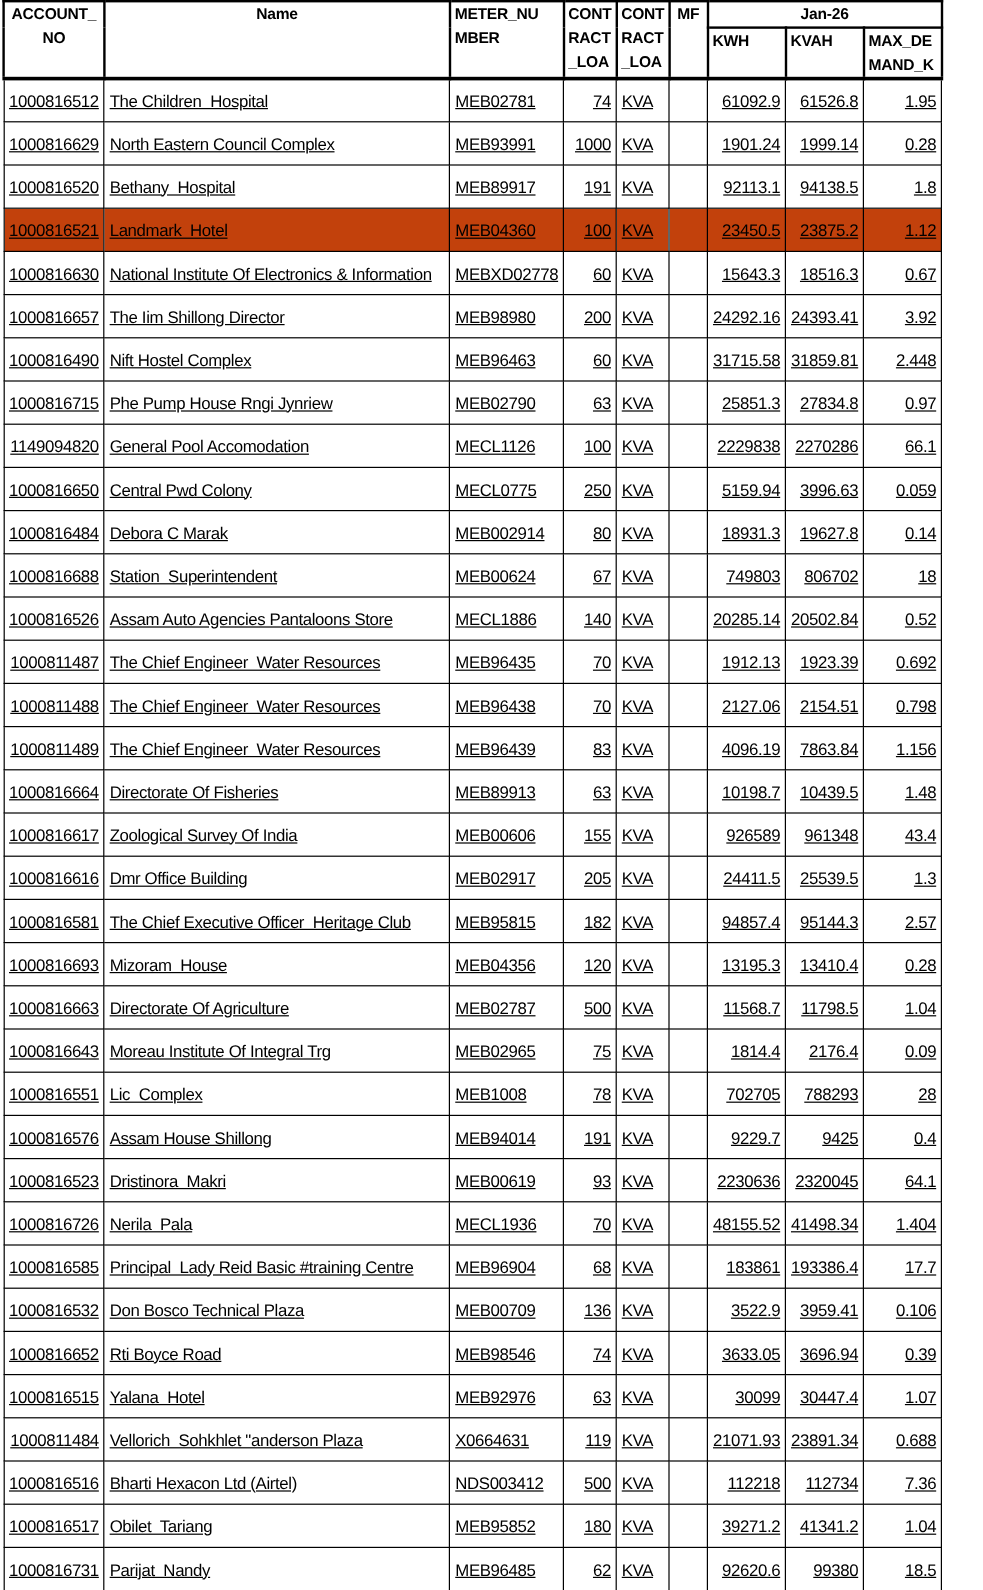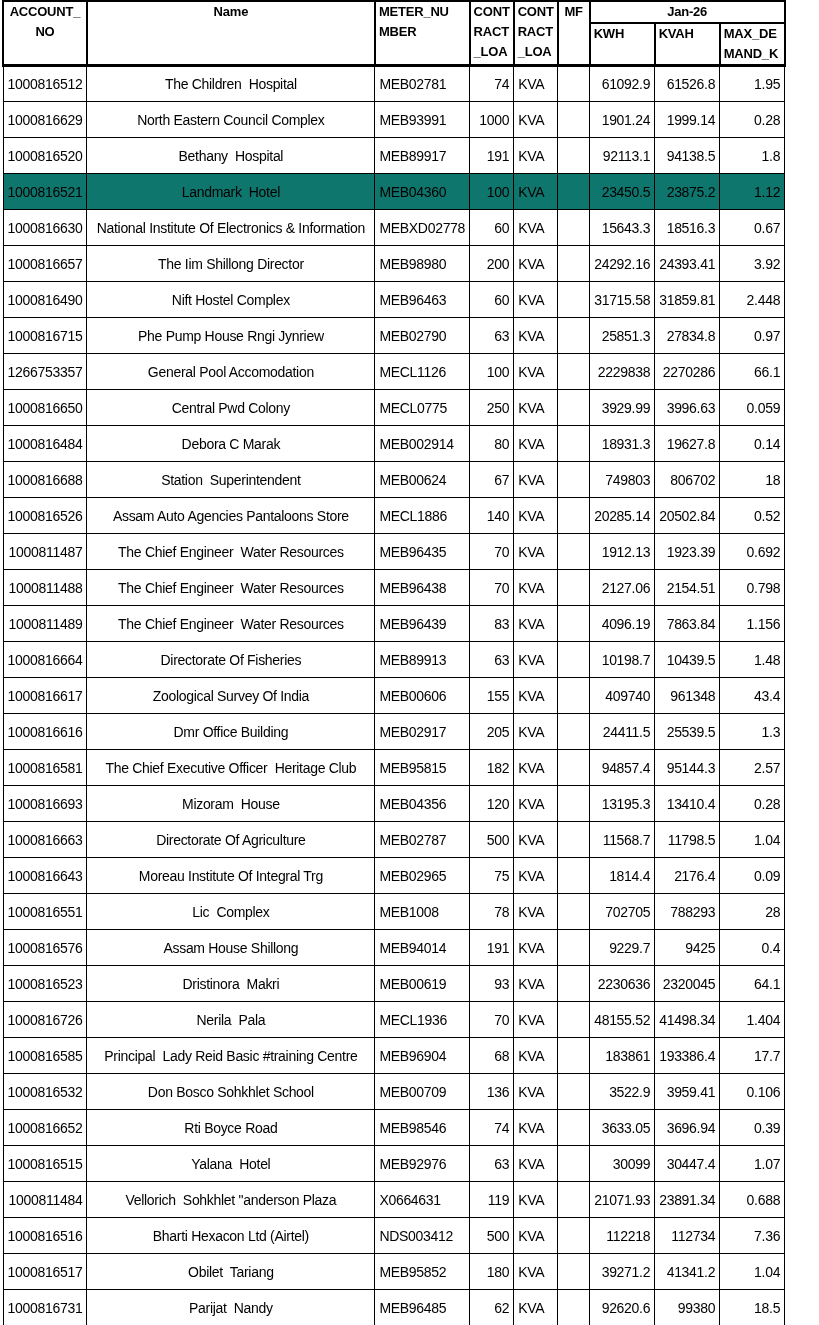--- a/index.html
+++ b/index.html
@@ -22,35 +22,35 @@
     letter-spacing:-0.2px;
     line-height:20px;
     vertical-align:top;
     padding:0 3px;
     white-space:pre-line;
     background:#ffffff;
   }
   thead { border-bottom:3px solid #000000; }
   tr.header-row-1 { height:22px; }
   tr.header-row-2 { height:42px; }
-  tbody tr { height:36px; }
+  tbody tr { height:36px;text-decoration:underline; }
   tbody td {
     border:1px solid #000000;
     font-size:14px;
     letter-spacing:-0.3px;
     vertical-align:middle;
     padding:0 4px;
     white-space:nowrap;
     background:#ffffff;
   }
-  td.name-cell { white-space:pre;text-align:center; }
+  td.name-cell { white-space:pre; }
   .al-l { text-align:left; }
   .al-r { text-align:right; }
   .al-c { text-align:center; }
-  tbody tr.highlight td { background:#0f766e; }
+  tbody tr.highlight td { background:#c2410c; }
 </style>
 </head>
 <body>
 
 <table>
   <colgroup>
     <col style="width:83px">
     <col style="width:288px">
     <col style="width:85px">
     <col style="width:43px">
@@ -166,38 +166,38 @@
         <td class="al-l name-cell">Phe Pump House Rngi Jynriew</td>
         <td class="al-l">MEB02790</td>
         <td class="al-r">63</td>
         <td class="al-l">KVA</td>
         <td class="al-l"></td>
         <td class="al-r">25851.3</td>
         <td class="al-r">27834.8</td>
         <td class="al-r">0.97</td>
       </tr>
       <tr>
-        <td class="al-r">1266753357</td>
+        <td class="al-r">1149094820</td>
         <td class="al-l name-cell">General Pool Accomodation</td>
         <td class="al-l">MECL1126</td>
         <td class="al-r">100</td>
         <td class="al-l">KVA</td>
         <td class="al-l"></td>
         <td class="al-r">2229838</td>
         <td class="al-r">2270286</td>
         <td class="al-r">66.1</td>
       </tr>
       <tr>
         <td class="al-r">1000816650</td>
         <td class="al-l name-cell">Central Pwd Colony</td>
         <td class="al-l">MECL0775</td>
         <td class="al-r">250</td>
         <td class="al-l">KVA</td>
         <td class="al-l"></td>
-        <td class="al-r">3929.99</td>
+        <td class="al-r">5159.94</td>
         <td class="al-r">3996.63</td>
         <td class="al-r">0.059</td>
       </tr>
       <tr>
         <td class="al-r">1000816484</td>
         <td class="al-l name-cell">Debora C Marak</td>
         <td class="al-l">MEB002914</td>
         <td class="al-r">80</td>
         <td class="al-l">KVA</td>
         <td class="al-l"></td>
@@ -271,21 +271,21 @@
         <td class="al-r">10439.5</td>
         <td class="al-r">1.48</td>
       </tr>
       <tr>
         <td class="al-r">1000816617</td>
         <td class="al-l name-cell">Zoological Survey Of India</td>
         <td class="al-l">MEB00606</td>
         <td class="al-r">155</td>
         <td class="al-l">KVA</td>
         <td class="al-l"></td>
-        <td class="al-r">409740</td>
+        <td class="al-r">926589</td>
         <td class="al-r">961348</td>
         <td class="al-r">43.4</td>
       </tr>
       <tr>
         <td class="al-r">1000816616</td>
         <td class="al-l name-cell">Dmr Office Building</td>
         <td class="al-l">MEB02917</td>
         <td class="al-r">205</td>
         <td class="al-l">KVA</td>
         <td class="al-l"></td>
@@ -387,21 +387,21 @@
         <td class="al-l">MEB96904</td>
         <td class="al-r">68</td>
         <td class="al-l">KVA</td>
         <td class="al-l"></td>
         <td class="al-r">183861</td>
         <td class="al-r">193386.4</td>
         <td class="al-r">17.7</td>
       </tr>
       <tr>
         <td class="al-r">1000816532</td>
-        <td class="al-l name-cell">Don Bosco Sohkhlet School</td>
+        <td class="al-l name-cell">Don Bosco Technical Plaza</td>
         <td class="al-l">MEB00709</td>
         <td class="al-r">136</td>
         <td class="al-l">KVA</td>
         <td class="al-l"></td>
         <td class="al-r">3522.9</td>
         <td class="al-r">3959.41</td>
         <td class="al-r">0.106</td>
       </tr>
       <tr>
         <td class="al-r">1000816652</td>

